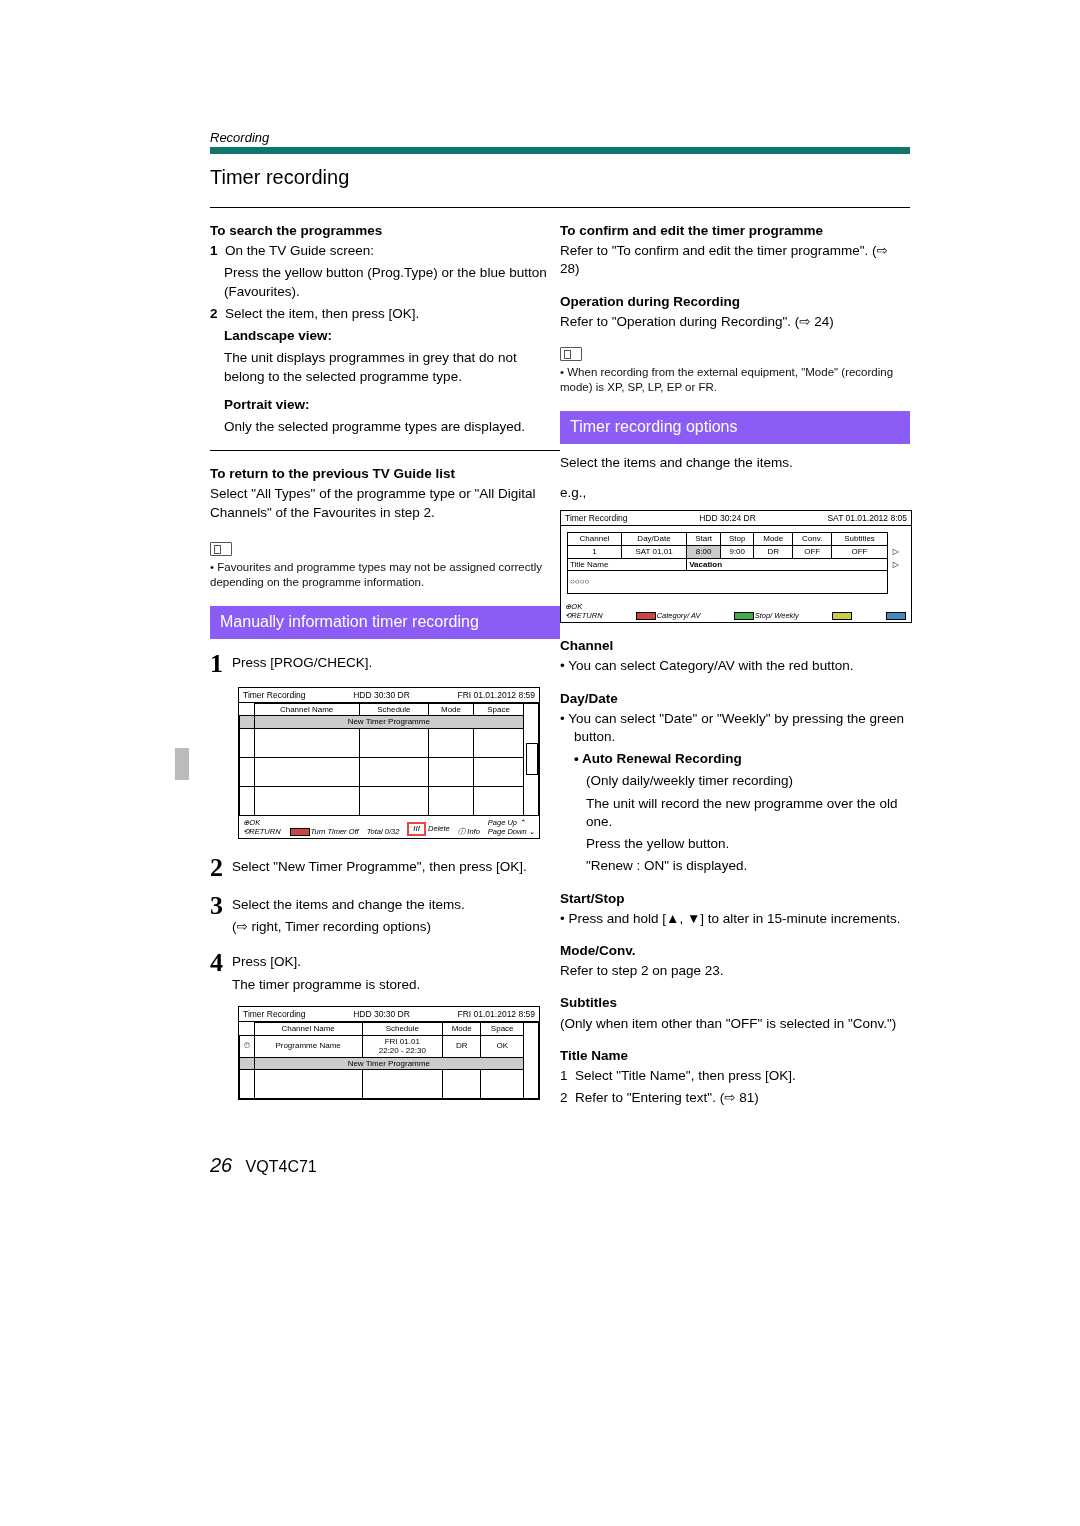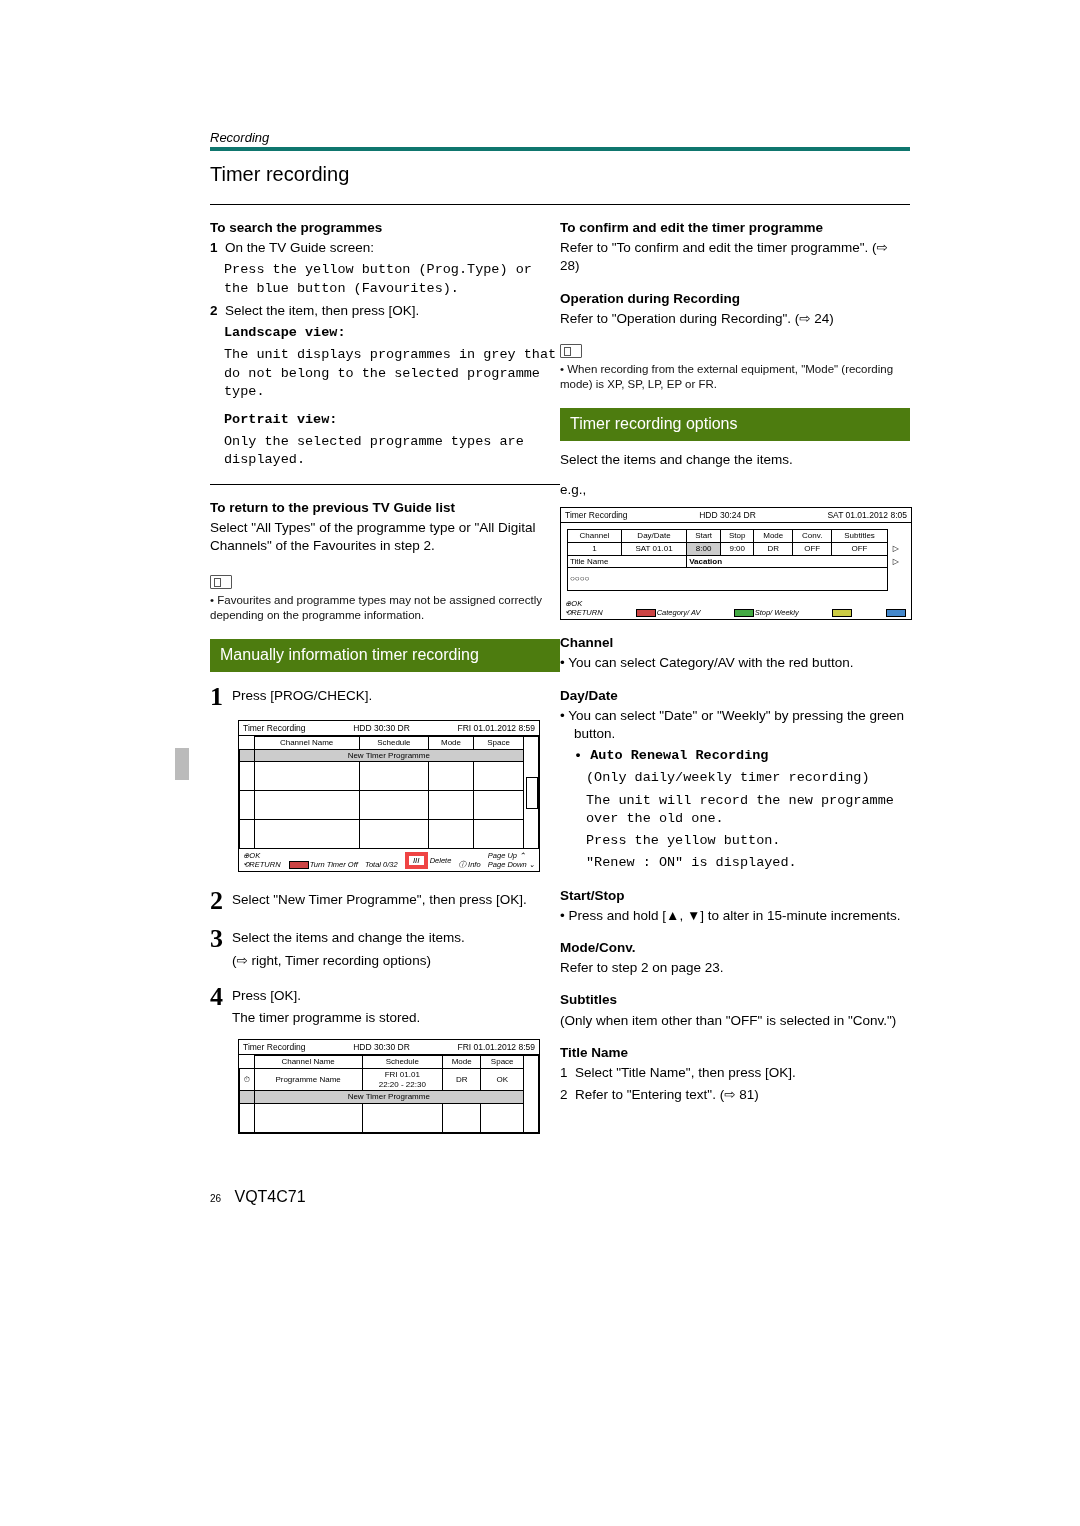--- a/index.html
+++ b/index.html
@@ -13,39 +13,39 @@
   .page {
     width: 900px;
     margin: 0 auto;
     padding: 130px 80px 60px 120px;
     box-sizing: border-box;
     position: relative;
   }
   .section-label {
     font-style: italic;
     font-size: 13px;
-    border-bottom: 4px solid #0f766e;
+    border-bottom: 7px solid #0f766e;
     padding-bottom: 2px;
     margin-bottom: 12px;
   }
   h1.page-title {
     font-size: 20px;
     font-weight: normal;
     margin: 0 0 18px 0;
   }
   .cols {
     display: flex;
   }
   .col {
     flex: 1;
     min-width: 0;
   }
   .bold { font-weight: bold; }
   p, li { line-height: 1.35; margin: 0 0 4px 0; font-size: 13.5px; }
-  .indent { padding-left: 14px; font-family: Liberation Mono, monospace; }
+  .indent { padding-left: 14px; }
   .hanging { padding-left: 14px; text-indent: -14px; }
   .sub-heading { font-weight: bold; margin-top: 14px; margin-bottom: 2px; font-size: 13.5px;}
   .hr {
     border: 0;
     border-top: 1px solid #000;
     margin: 14px 0;
   }
   .note-icon {
     display: inline-block;
     width: 20px;
@@ -57,21 +57,21 @@
     margin-bottom: 4px;
   }
   .note-icon::after {
     content:"";
     position:absolute; left:3px; top:2px; width:5px; height:7px; border:1px solid #555;
   }
   .note-text { font-size: 11.5px; color:#111; line-height:1.3; margin-bottom:4px;}
   .note-text .bullet::before { content:"• "; }
 
   .darkbar {
-    background: #4d7c0f;
+    background: #8b5cf6;
     color:#fff;
     padding: 6px 10px;
     font-size: 16px;
     margin: 16px 0 10px 0;
     line-height:1.3;
   }
   .bignum {
     font-family: "Times New Roman", serif;
     font-weight: bold;
     font-size: 26px;
@@ -102,24 +102,24 @@
   .osd-foot { display:flex; justify-content:space-between; padding:2px 4px; font-size:7.5px; align-items:flex-end;font-style:italic;}
   .chip { display:inline-block; border:1px solid #000; width:18px; height:6px; margin:0 1px; vertical-align:middle;}
   .chip-red{background:#c44;} .chip-grn{background:#4a4;} .chip-yel{background:#cc4;} .chip-blu{background:#48c;}
   .scroll-handle{display:inline-block;width:10px;height:30px;border:1px solid #000;vertical-align:top;margin-left:2px;}
 
   .sm { font-size:16px; }
   .footer {
     margin-top: 40px;
     font-size: 12px;
   }
-  .footer .pnum { font-size:10px; margin-right:10px;margin-top:40px; }
+  .footer .pnum { font-style: italic; font-size:20px; margin-right:10px;margin-top:40px; }
   hr.col-top { border:0; border-top:1px solid #000; margin:0 0 10px 0;}
 
-  .pill { display:inline-block; border:4px solid #ef4444; padding:0 4px; font-size:8px; }
+  .pill { display:inline-block; border:2px solid #ef4444; padding:0 4px; font-size:8px; }
   .osd-input { background:#ccc; color:#000;margin-left:8px; }
 
   .greytab {
     position:absolute;
     left: 85px;
     top: 748px;
     width: 14px;
     height: 32px;
     background:#bbb;
   }

